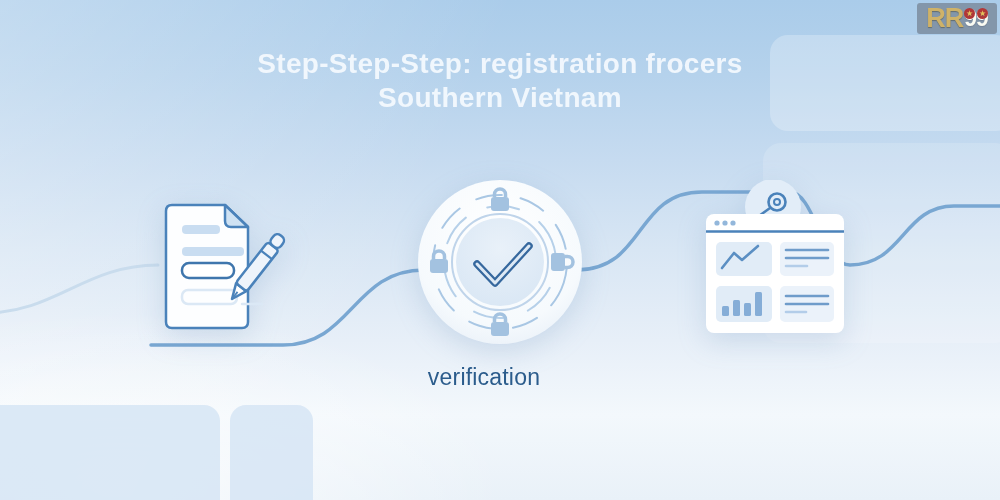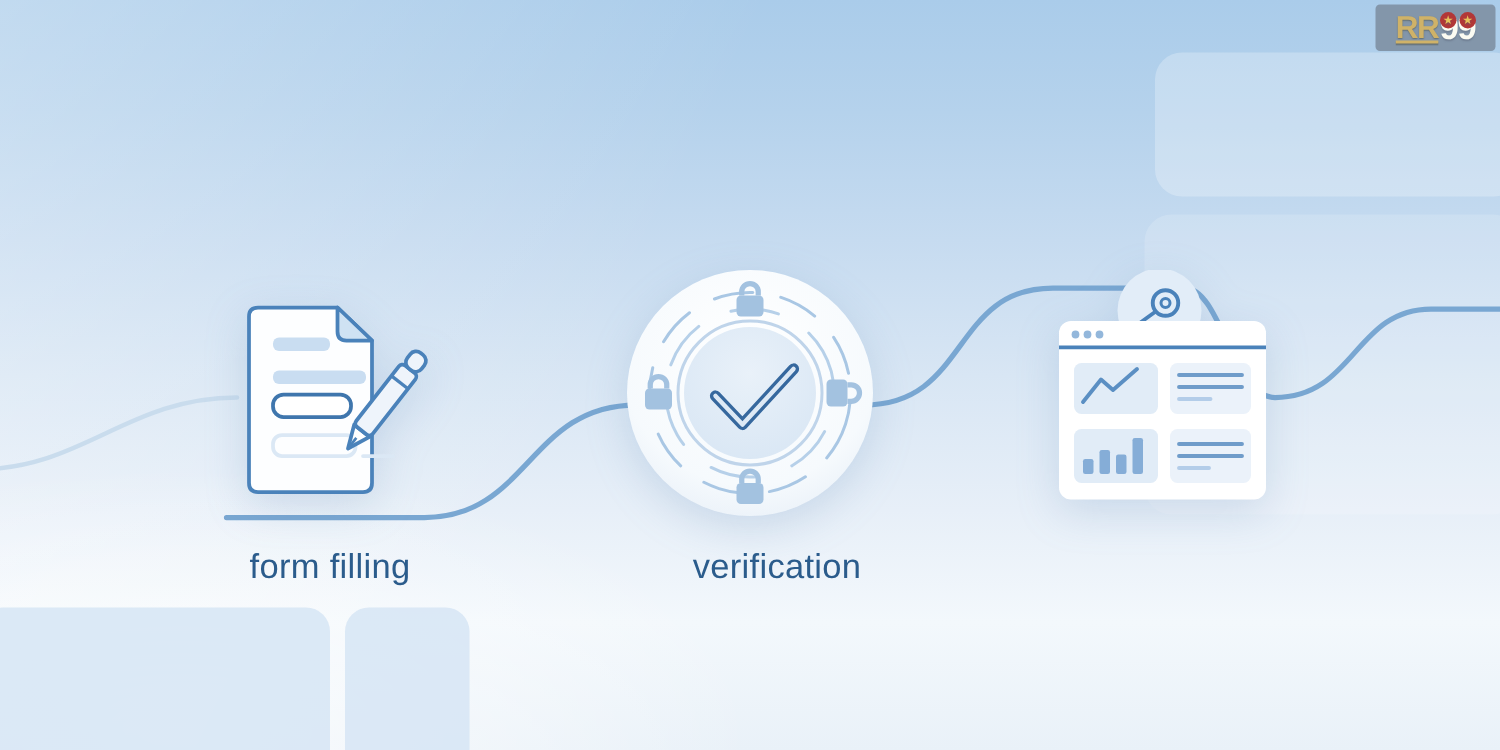--- a/index.html
+++ b/index.html
@@ -27,31 +27,30 @@
 
   .title{
     position:absolute;left:0;top:47px;width:1000px;text-align:center;z-index:3;
     color:rgba(242,248,253,.96);font-weight:600;font-size:28px;line-height:34px;letter-spacing:.3px;
   }
   .step-label{
     position:absolute;top:364px;z-index:3;text-align:center;
     color:#2b5c8c;font-size:23px;font-weight:500;letter-spacing:.2px;
   }
   .step-label.l1{left:130px;width:180px;}
-  .step-label.l2{left:428px;width:180px;}
+  .step-label.l2{left:394px;width:180px;}
   .step-label.l3{left:680px;width:190px;}
 
   .logo{
     position:absolute;left:917px;top:3px;width:80px;height:31px;z-index:4;
     background:#8396aa;border-radius:3px;display:flex;align-items:center;justify-content:center;
   }
   .logo .rr{
-    color:#cfb268;font-weight:800;font-size:21px;letter-spacing:-1px;
+    color:#cfb268;font-weight:800;font-size:27px;letter-spacing:-1px;
     text-shadow:0 1px 1px rgba(60,60,40,.45);
-    text-decoration:underline;
   }
   .logo .nines{
     position:relative;color:#fbfbf2;font-weight:800;font-size:23px;letter-spacing:-1px;margin-left:1px;
     text-shadow:0 1px 1px rgba(90,100,120,.4);
   }
   .star-dot{
     position:absolute;width:11px;height:11px;border-radius:50%;background:#b23737;
     display:flex;align-items:center;justify-content:center;top:3px;
     color:#e6c25a;font-size:8px;line-height:11px;font-weight:400;letter-spacing:0;
   }
@@ -165,22 +164,25 @@
       </g>
       <rect x="85" y="106" width="54" height="36" rx="5" fill="#ebf2fa"></rect>
       <g stroke-linecap="round">
         <path d="M 91 116 H 133" stroke="#6f9cca" stroke-width="2.6"></path>
         <path d="M 91 124 H 133" stroke="#6f9cca" stroke-width="2.6"></path>
         <path d="M 91 132 H 111" stroke="#b3cde9" stroke-width="2.6"></path>
       </g>
     </g>
   </svg>
 
+  <div class="title">
+    <div>Step-Step-Step: registration frocers</div>
+    <div>Southern Vietnam</div>
+  </div>
 
-  <div class="step-label l1">form filling</div>
   <div class="step-label l2">verification</div>
 
   <div class="logo">
     <span class="rr">RR</span>
     <span class="nines">
       <span>99</span>
       <span class="star-dot s1">★</span>
       <span class="star-dot s2">★</span>
     </span>
   </div>

